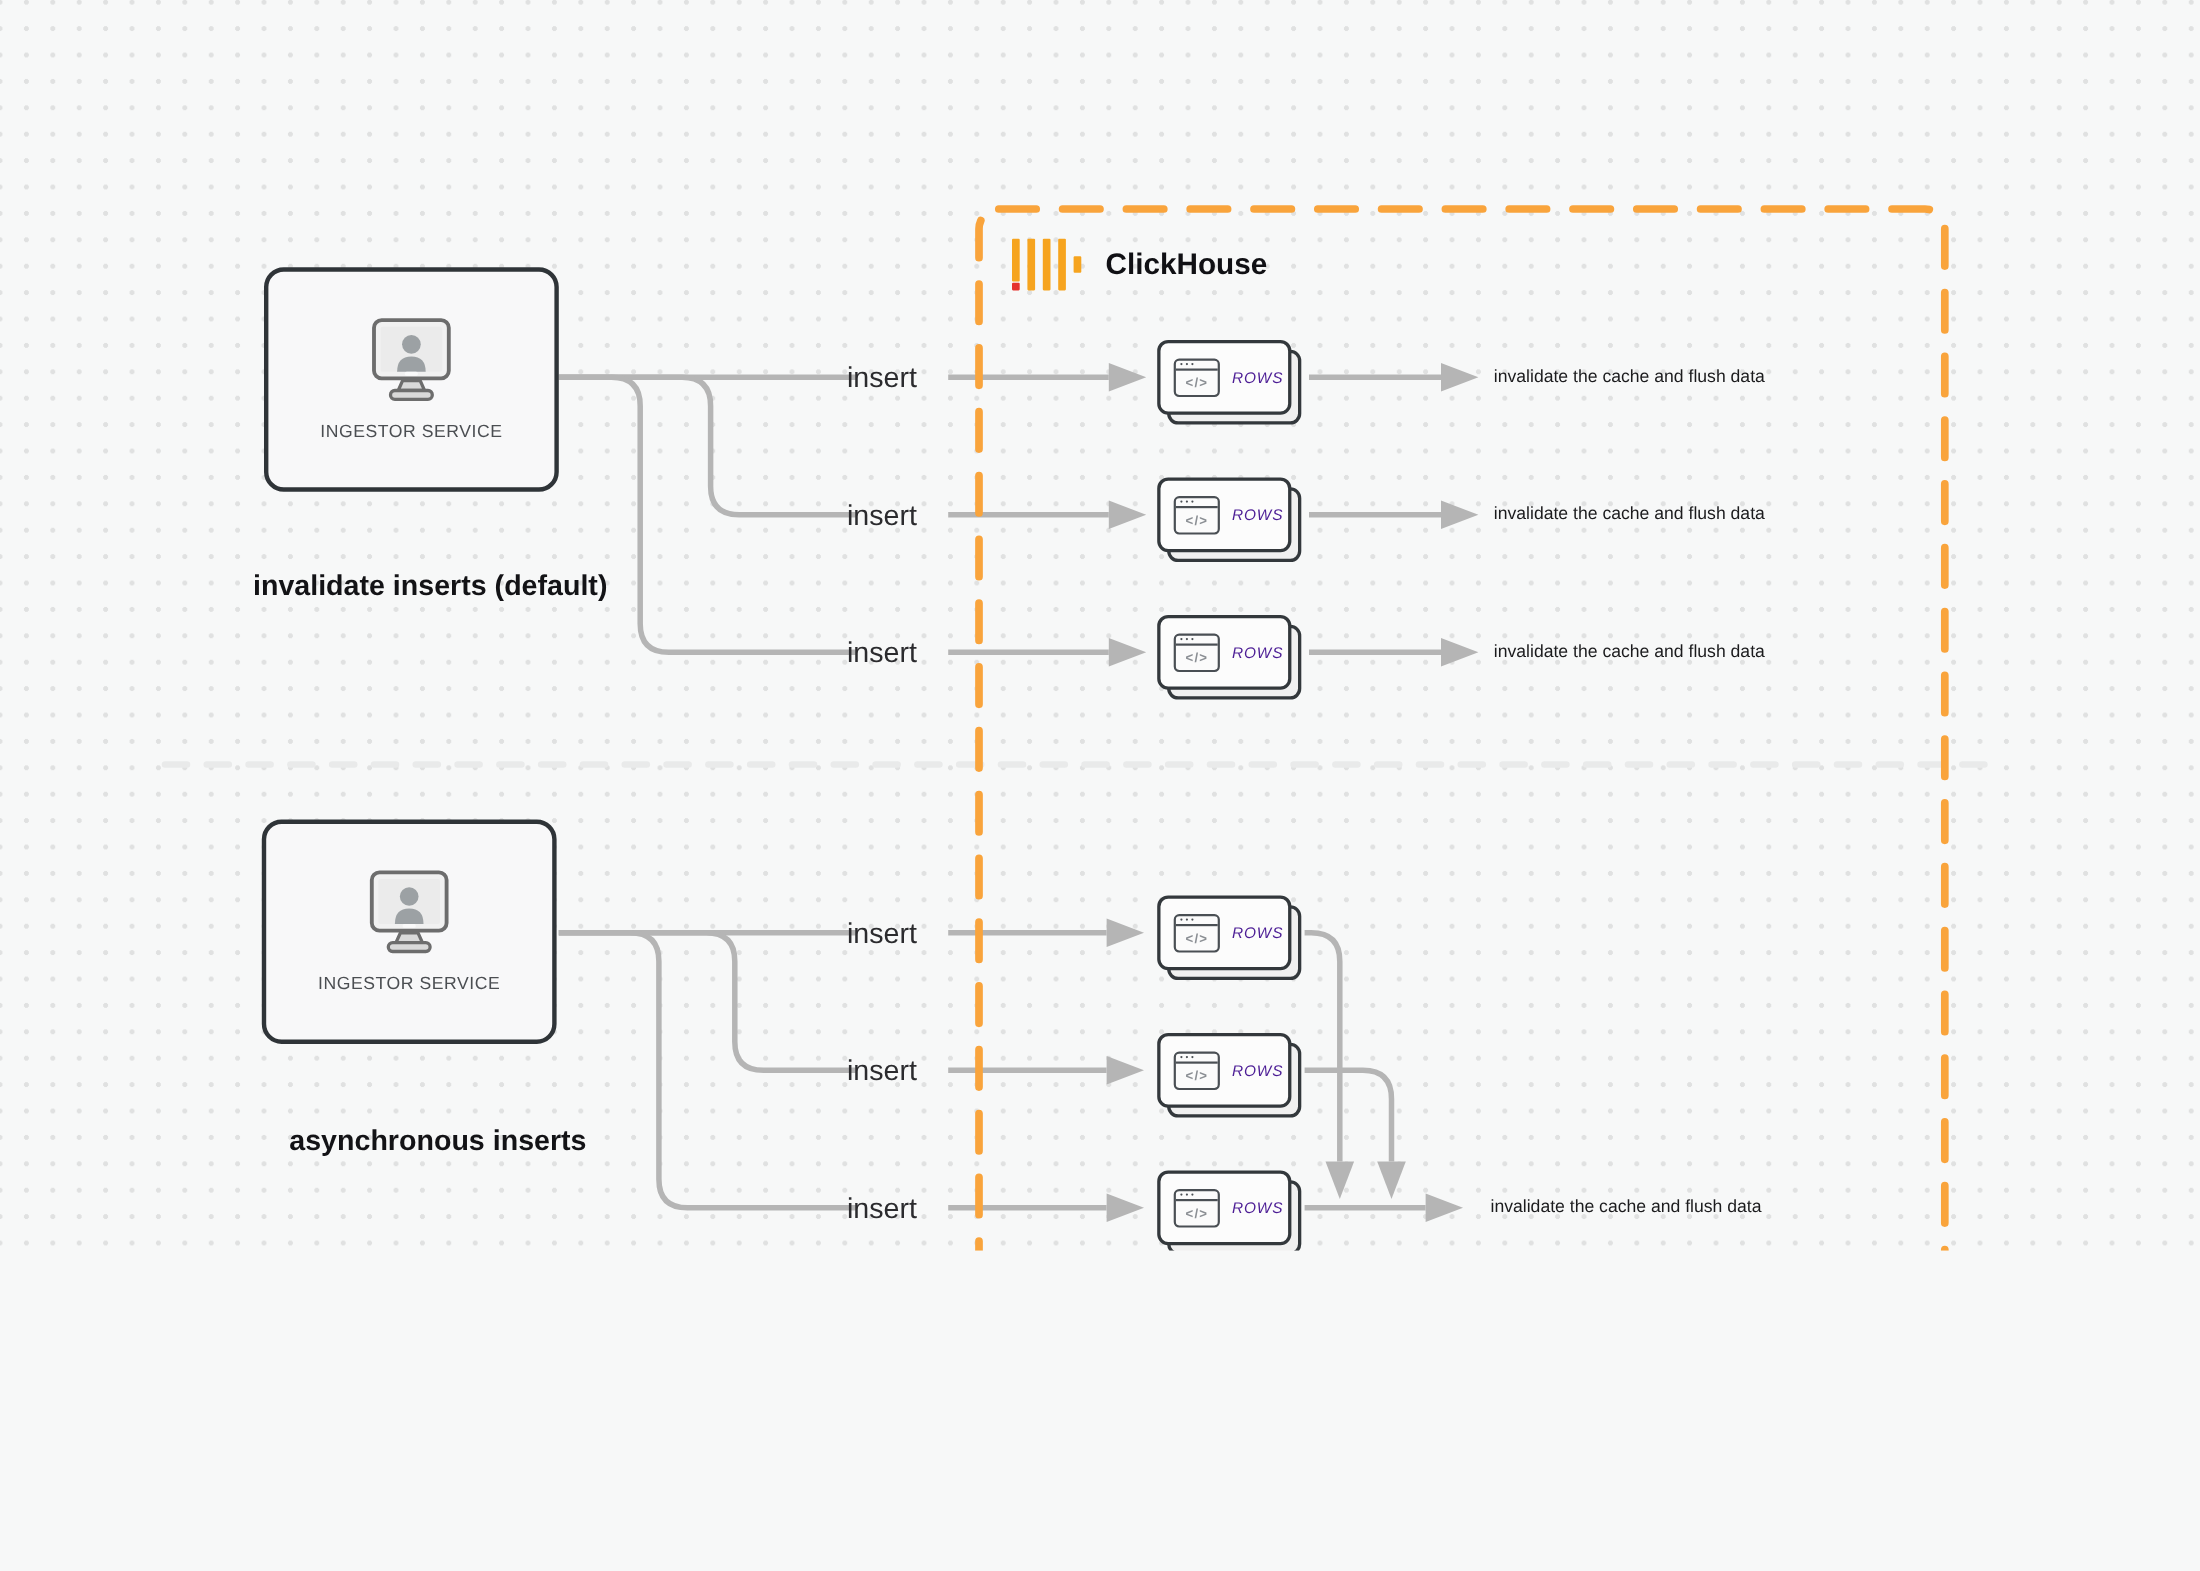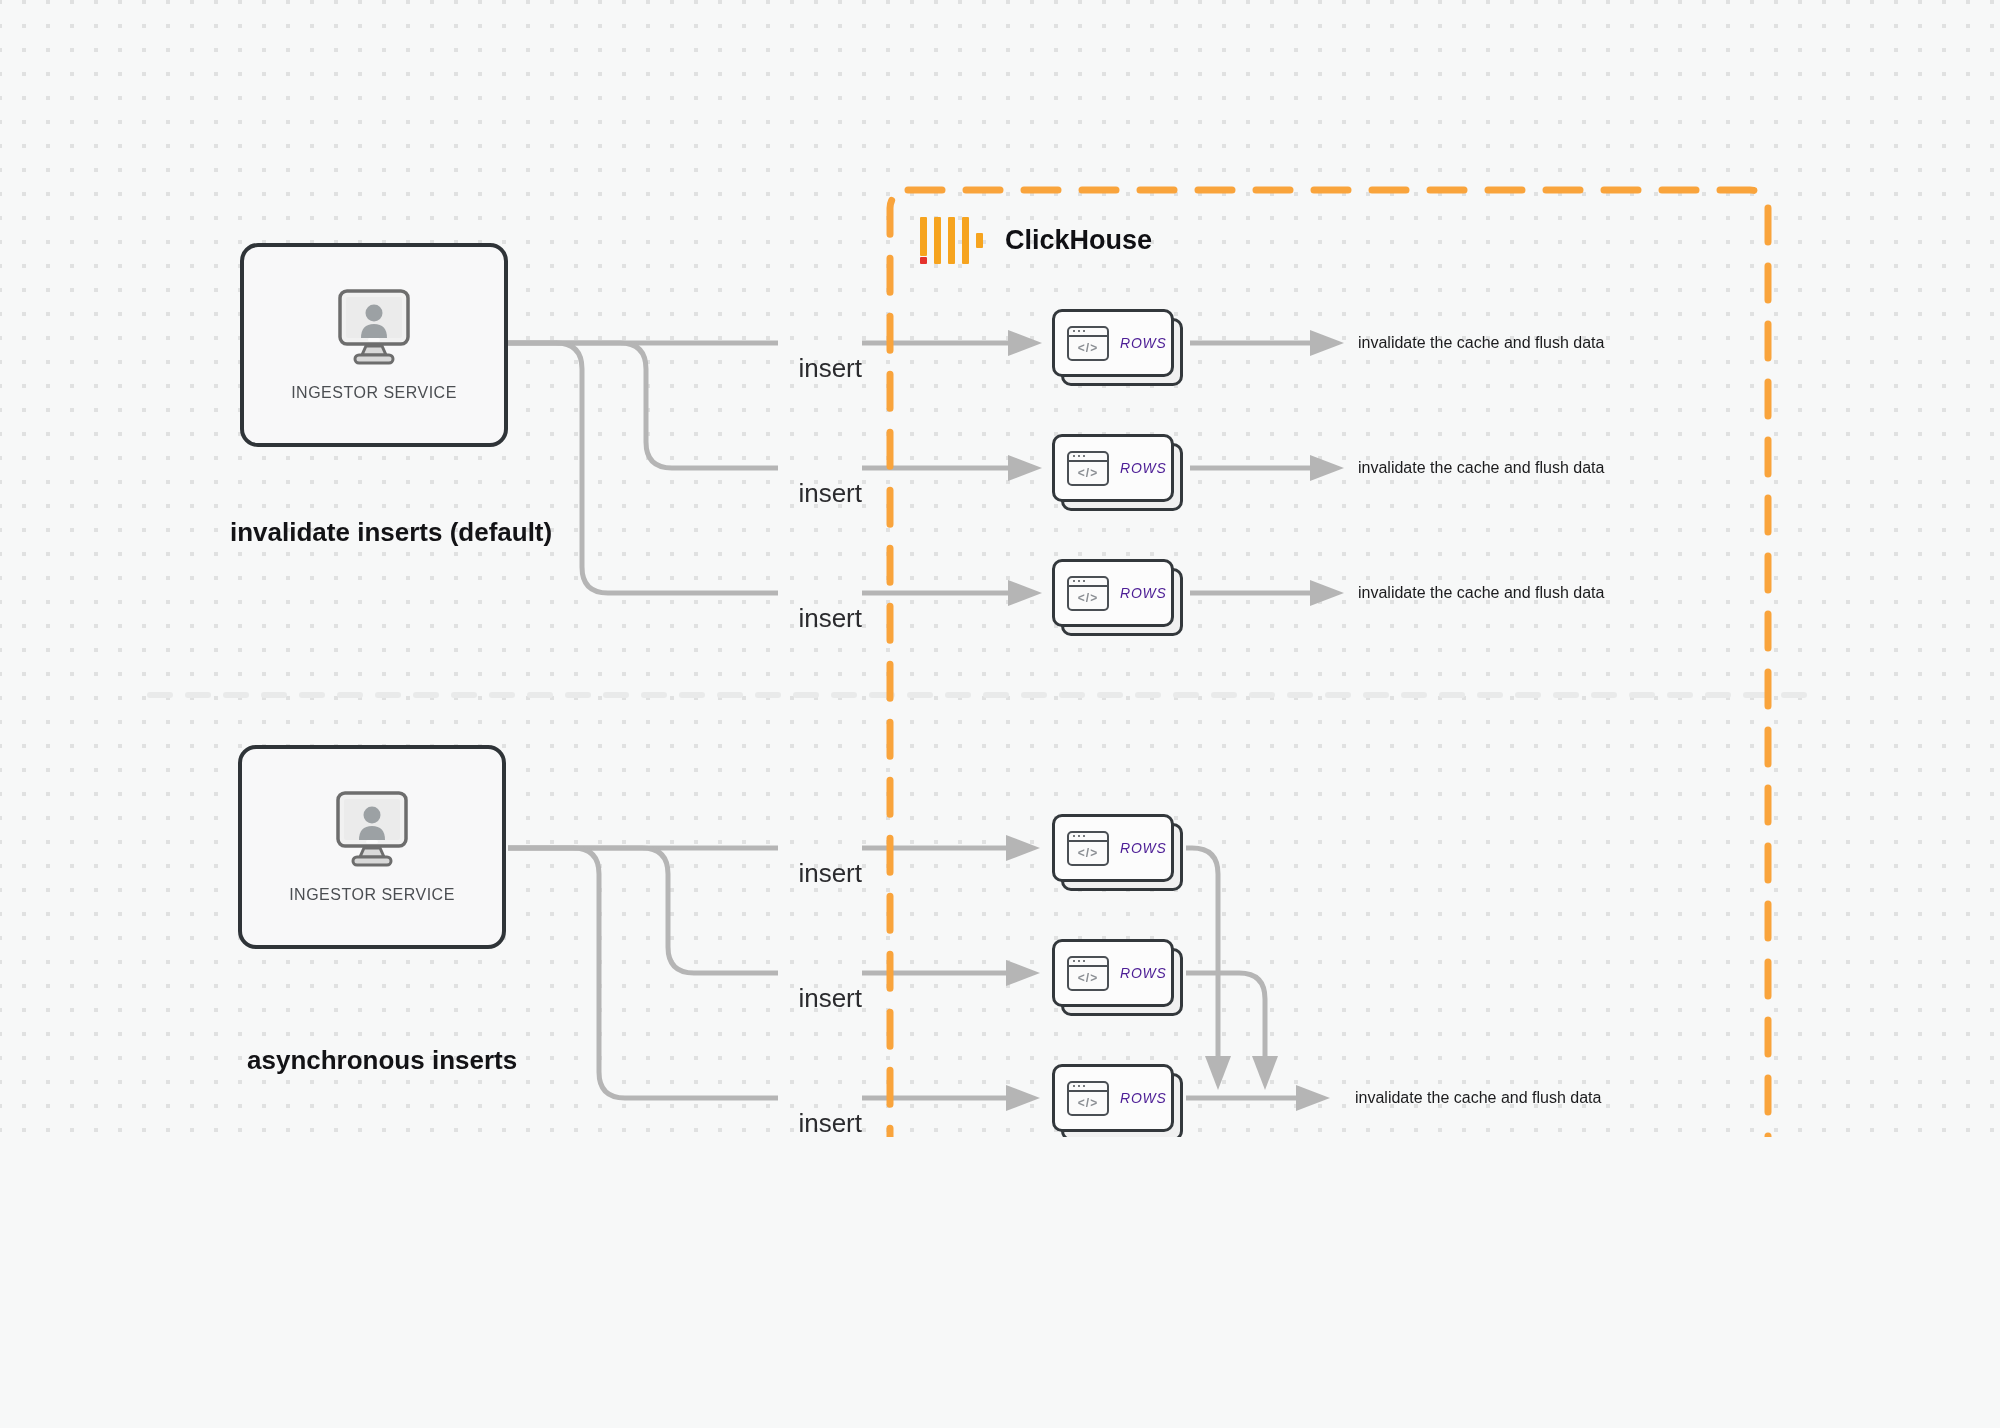--- a/index.html
+++ b/index.html
@@ -37,22 +37,22 @@
     background:#F8F8F9;display:flex;flex-direction:column;align-items:center;
     justify-content:center;gap:10px;
   }
   .service-label{font-size:16px;color:var(--muted-text);letter-spacing:.5px;}
 
   
   .section-label{font-size:26px;font-weight:700;color:#131316;white-space:nowrap;}
 
   
   .insert-label{
-    width:92px;text-align:right;font-size:26px;color:#2B2B2E;
-    line-height:32px;height:32px;white-space:nowrap;margin-top:25px;
+    width:92px;text-align:left;font-size:26px;color:#2B2B2E;
+    line-height:32px;height:32px;white-space:nowrap;
   }
 
   
   .result-label{font-size:16px;color:var(--ink);line-height:34px;height:34px;white-space:nowrap;}
 
   
   .rows-card{width:132px;height:78px;}
   .rows-card .card-back{
     position:absolute;left:9px;top:9px;width:122px;height:68px;
     background:#F0F0F0;border:3px solid var(--card-border);border-radius:10px;
@@ -167,21 +167,21 @@
       <rect x="18" y="3" width="68" height="53" rx="7" fill="#F1F1F1" stroke="#6D6D6D" stroke-width="3.5"></rect>
       <rect x="24" y="9" width="56" height="41" rx="2" fill="#EBEBEB"></rect>
       <circle cx="52" cy="25" r="8.5" fill="#9CA1A4"></circle>
       <path d="M39 50 Q39 36 52 36 Q65 36 65 50 Z" fill="#9CA1A4"></path>
       <rect x="46" y="50" width="12" height="3.5" rx="1.7" fill="#FAFAFA"></rect>
       <path d="M44 58 H60 L64 67 H40 Z" fill="#D9D9D9" stroke="#6D6D6D" stroke-width="3"></path>
       <rect x="33" y="67" width="38" height="8" rx="4" fill="#D9D9D9" stroke="#6D6D6D" stroke-width="3"></rect>
     </svg>
     <div class="service-label">INGESTOR SERVICE</div>
   </div>
-  <div class="abs section-label" style="left:247px;top:1021px;margin-top:24px;">asynchronous inserts</div>
+  <div class="abs section-label" style="left:263px;top:1021px;">asynchronous inserts</div>
 
   <div class="abs insert-label" style="left:770px;top:327px;">insert</div>
   <div class="abs insert-label" style="left:770px;top:452px;">insert</div>
   <div class="abs insert-label" style="left:770px;top:577px;">insert</div>
   <div class="abs insert-label" style="left:770px;top:832px;">insert</div>
   <div class="abs insert-label" style="left:770px;top:957px;">insert</div>
   <div class="abs insert-label" style="left:770px;top:1082px;">insert</div>
 
   <div class="abs rows-card" style="left:1052px;top:309px;">
     <div class="card-back"></div>

